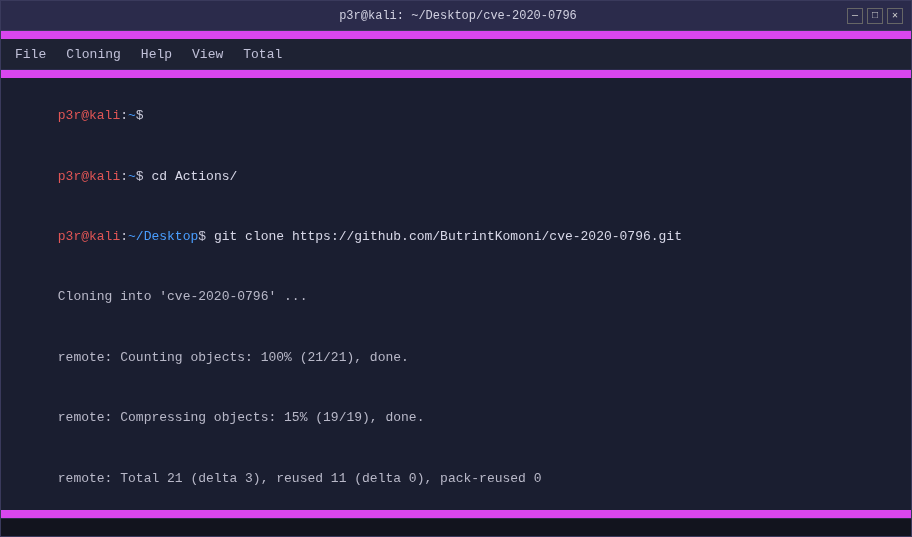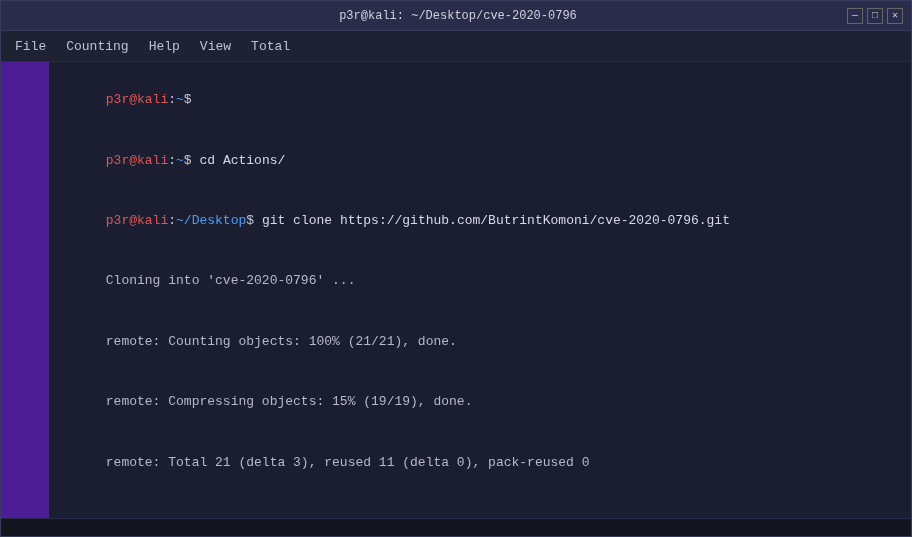--- a/index.html
+++ b/index.html
@@ -8,24 +8,25 @@
       height: 537px;
       background: #1a1a2e;
       font-family: 'Courier New', Courier, monospace;
       font-size: 13px;
       overflow: hidden;
     }
 
     .window {
       width: 912px;
       height: 537px;
-      background: #4c1d95;
+      background: #d946ef;
       border: 1px solid #3a3a5c;
       display: flex;
       flex-direction: column;
+      gap: 8px;
     }
 
     .title-bar {
       background: #2b2b4b;
       height: 30px;
       display: flex;
       align-items: center;
       justify-content: space-between;
       padding: 0 8px;
       border-bottom: 1px solid #3a3a5c;
@@ -78,21 +79,20 @@
       cursor: pointer;
     }
 
     .terminal-body {
       flex: 1;
       background: #1a1e30;
       padding: 8px 10px;
       overflow-y: auto;
       color: #c0c0c8;
       line-height: 1.55;
-      margin-left: 48px;
     }
 
     .line {
       white-space: pre;
       font-size: 13px;
     }
 
     .prompt-red { color: #e05555; }
     .prompt-blue { color: #4a9eff; }
     .prompt-white { color: #c8c8d8; }
@@ -120,21 +120,21 @@
     <div class="title-text">p3r@kali: ~/Desktop/cve-2020-0796</div>
     <div class="window-controls">
       <div class="win-btn">—</div>
       <div class="win-btn">□</div>
       <div class="win-btn">✕</div>
     </div>
   </div>
 
   <div class="menu-bar">
     <div class="menu-item">File</div>
-    <div class="menu-item">Counting</div>
+    <div class="menu-item">Cloning</div>
     <div class="menu-item">Help</div>
     <div class="menu-item">View</div>
     <div class="menu-item">Total</div>
   </div>
 
   <div class="terminal-body">
 
     <div class="line">
       <span class="prompt-red">p3r@kali</span><span class="prompt-white">:</span><span class="prompt-blue">~</span><span class="prompt-white">$</span><span class="text-white"> </span>
     </div>

